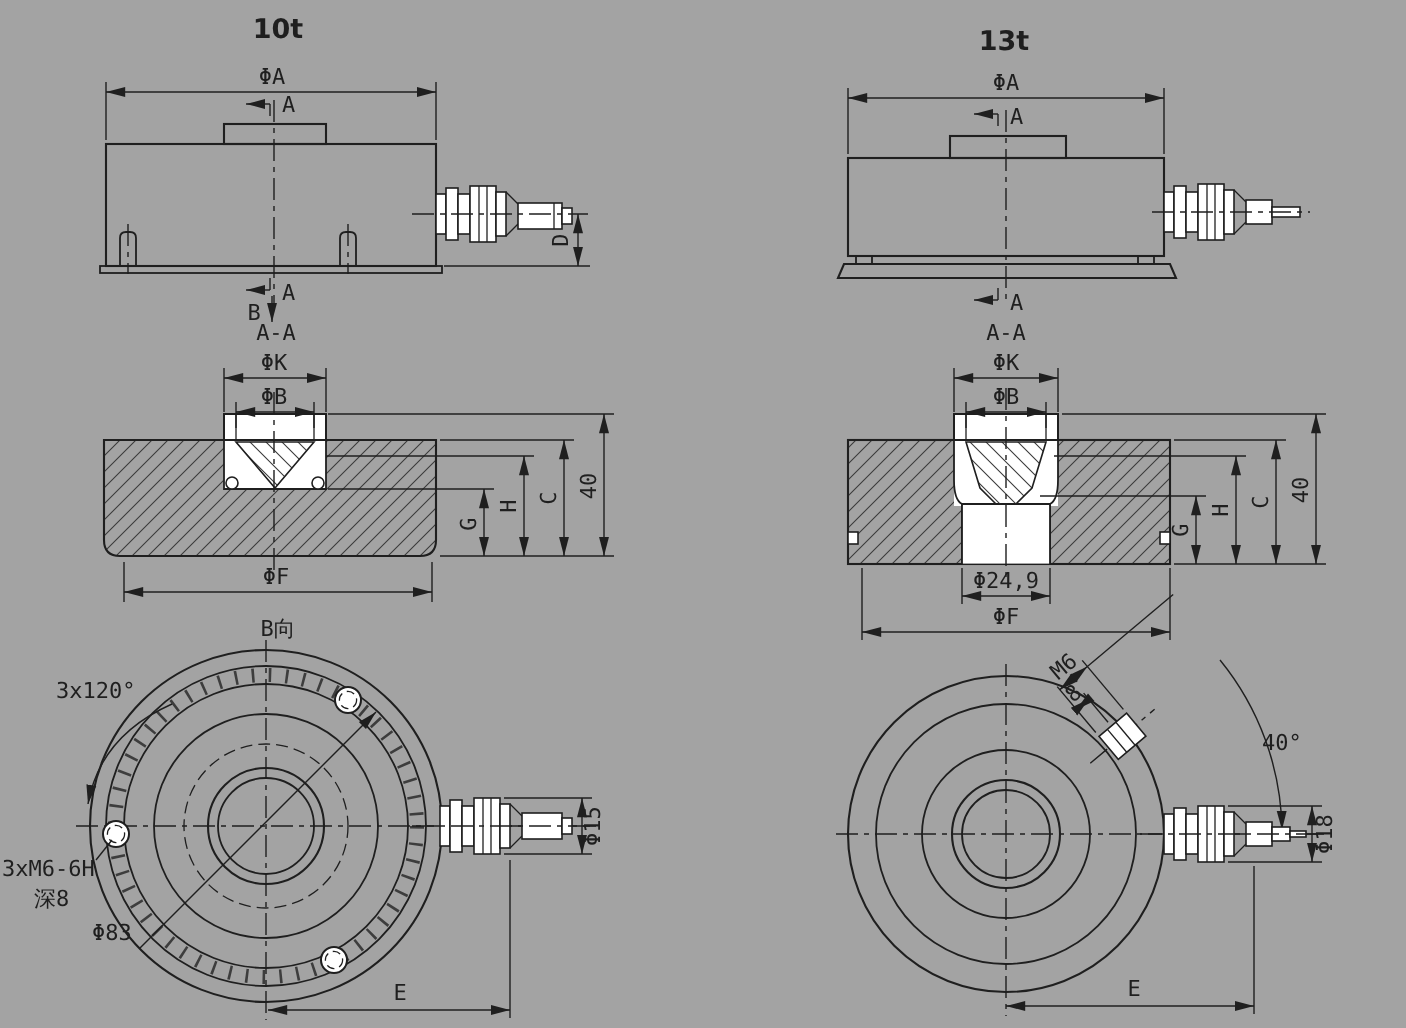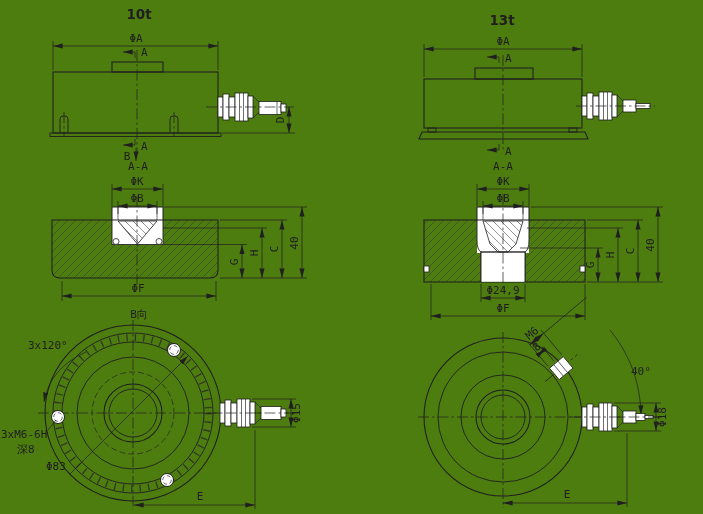--- a/index.html
+++ b/index.html
@@ -1,16 +1,16 @@
 <!DOCTYPE html>
 <html><head>
 <meta charset="utf-8">
 <style>
   html,body{margin:0;padding:0;background:#ffffff;}
-  .canvas{position:relative;width:703px;height:514px;background:#4d7c0f;overflow:hidden;
+  .canvas{position:relative;width:703px;height:514px;background:#a3a3a3;overflow:hidden;
           font-family:"DejaVu Sans", sans-serif;}
   svg{position:absolute;left:0;top:0;}
   svg text{fill:#1f1f1f;font-family:"DejaVu Sans Mono", monospace;font-size:11px;}
   svg text.ttl{font-family:"DejaVu Sans", sans-serif;font-weight:bold;font-size:13.5px;}
   .ol{stroke:#1f1f1f;stroke-width:1.05;fill:none;}
   .ol9{stroke:#1f1f1f;stroke-width:0.9;fill:none;}
   .thin{stroke:#1f1f1f;stroke-width:0.65;fill:none;}
   .dim{stroke:#1f1f1f;stroke-width:0.7;fill:none;}
   .cl{stroke:#1f1f1f;stroke-width:0.7;fill:none;stroke-dasharray:11 3 2.5 3;}
   .wfill{fill:#ffffff;stroke:#1f1f1f;stroke-width:1.0;}

